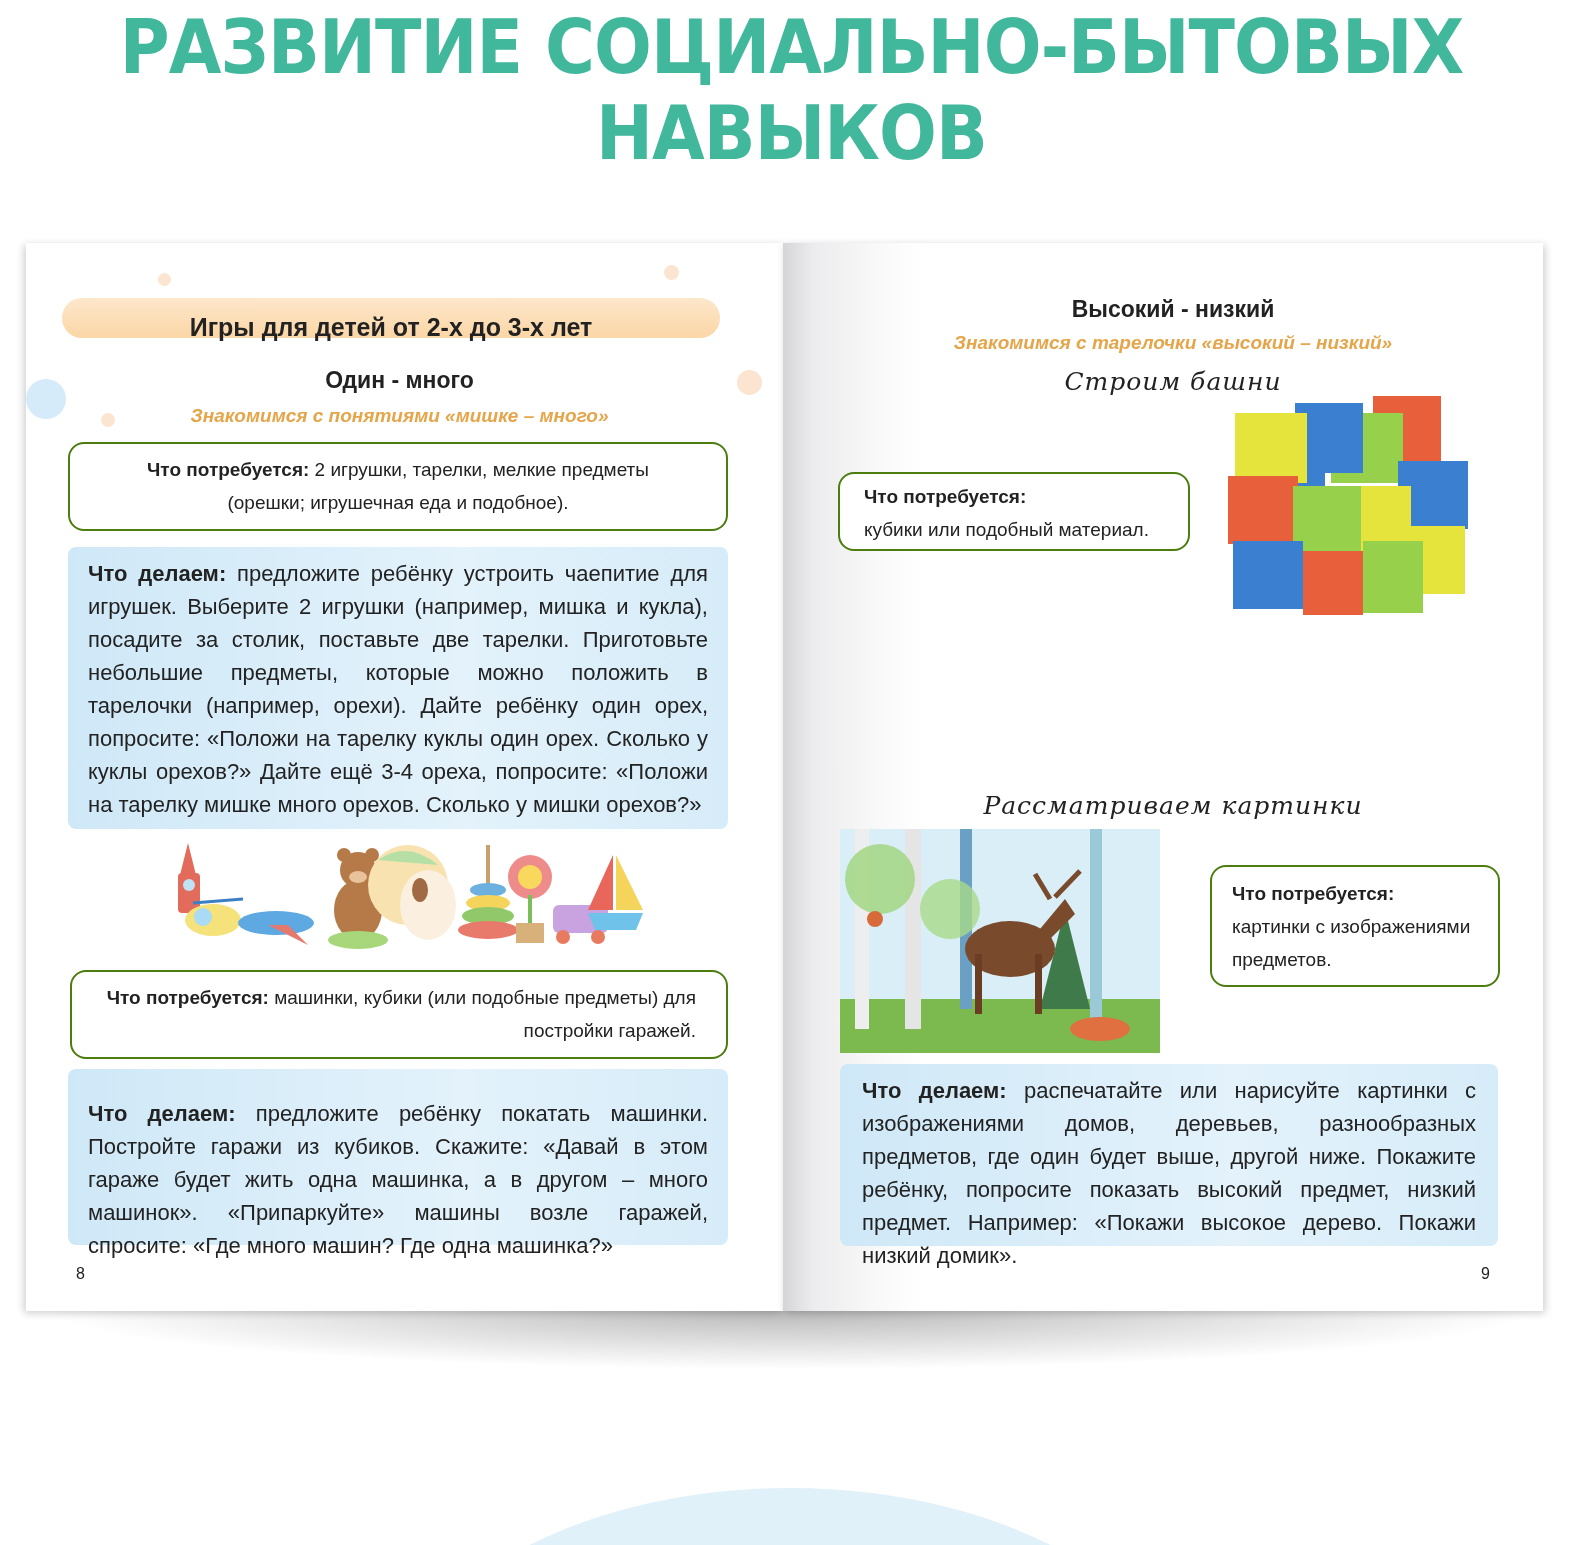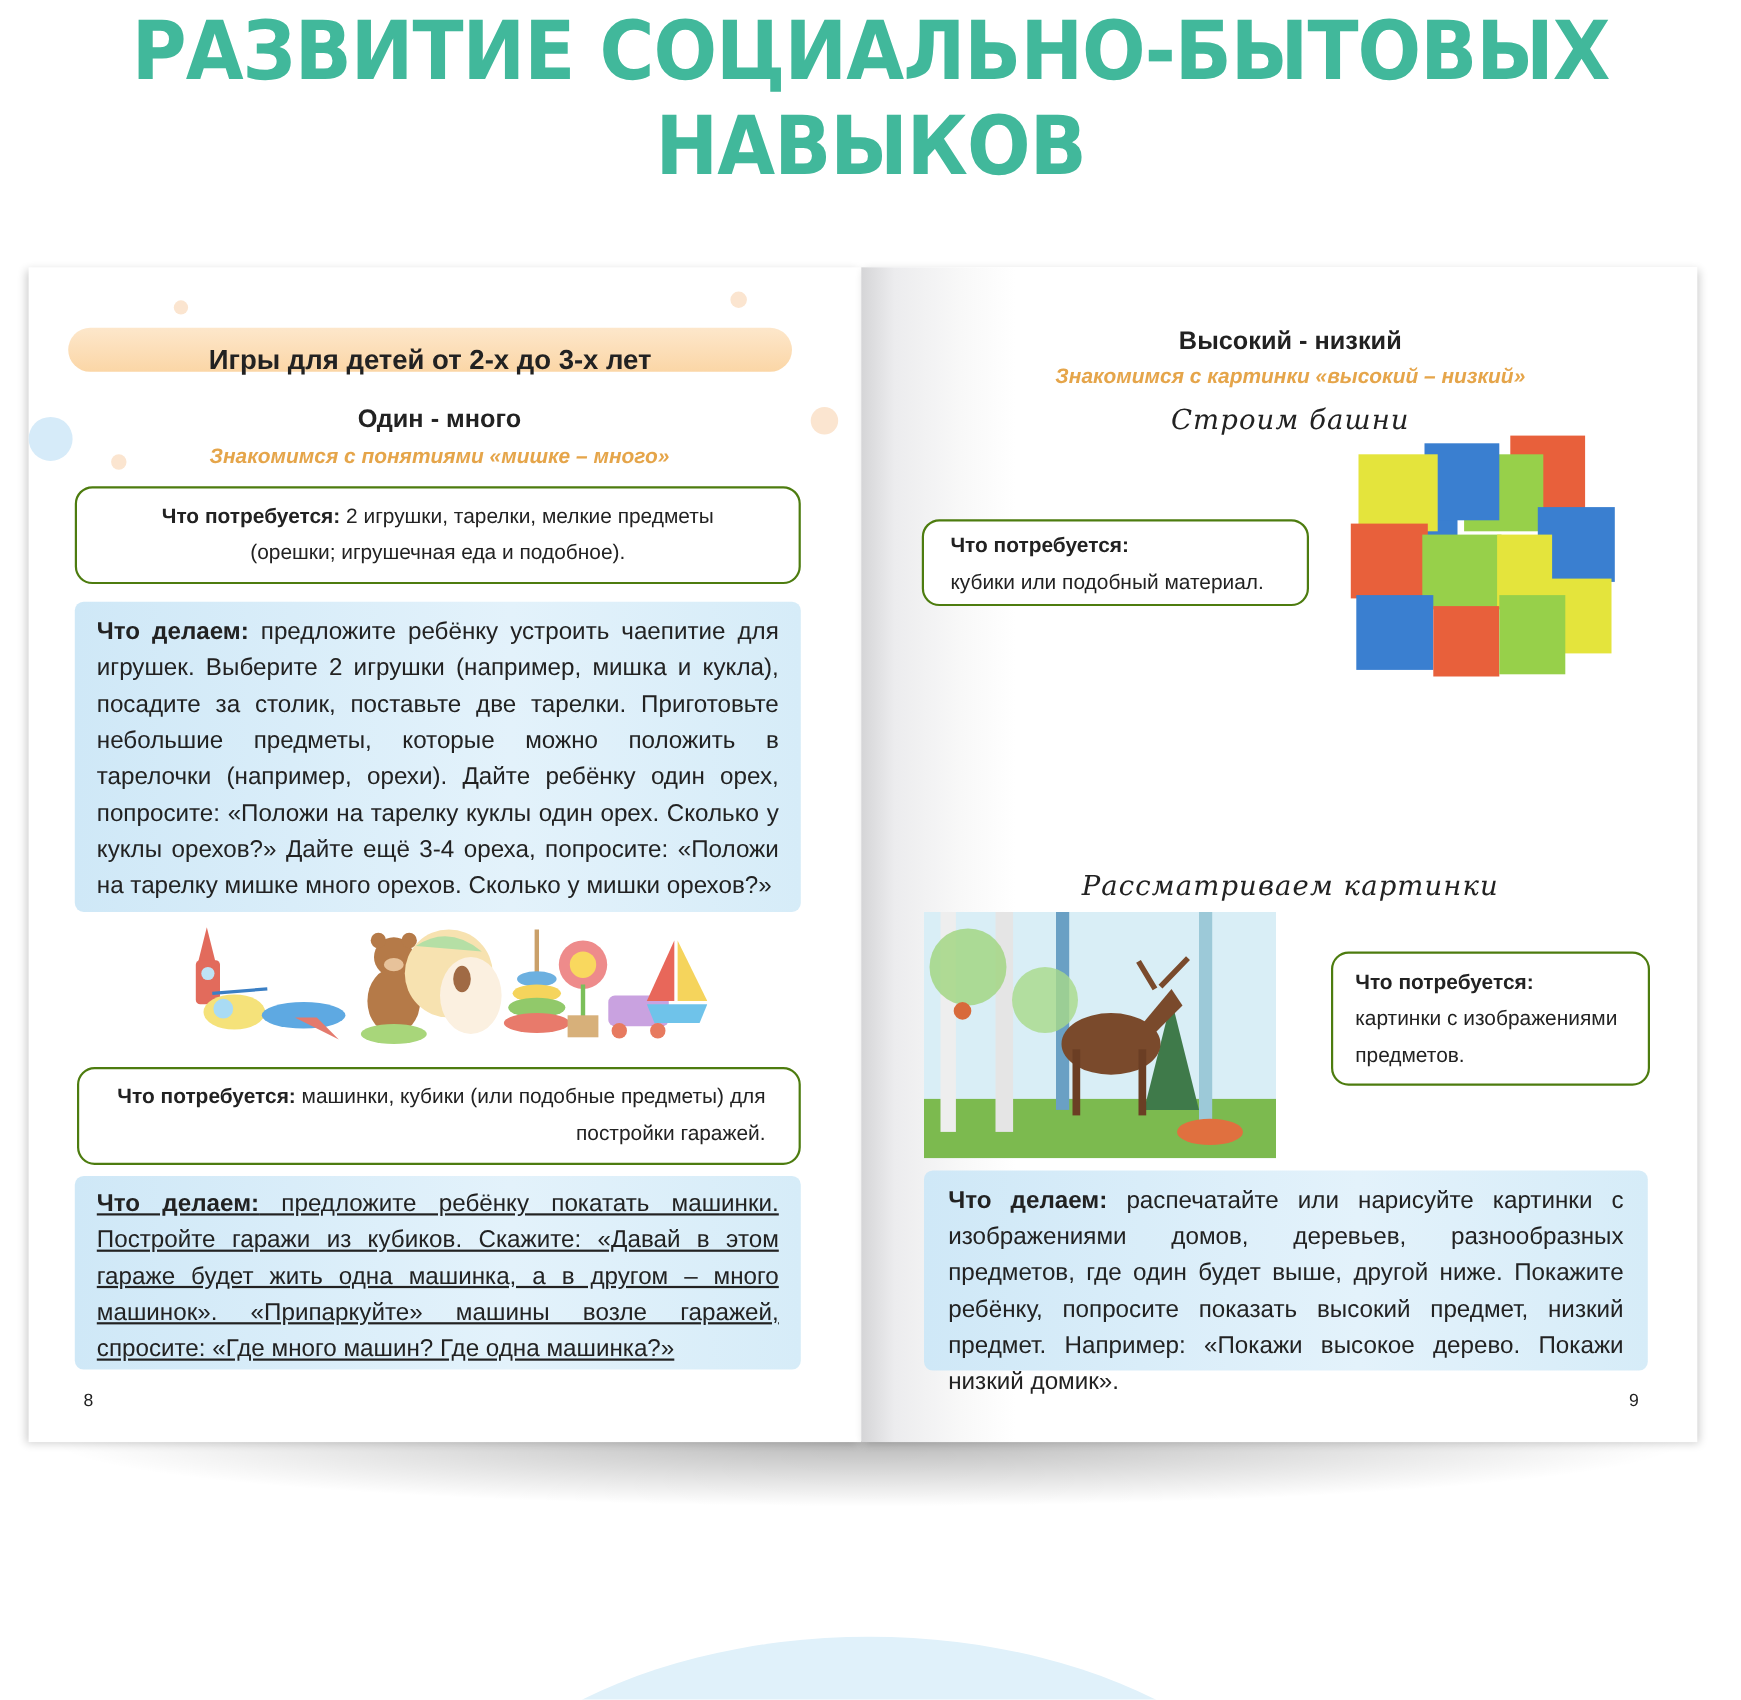--- a/index.html
+++ b/index.html
@@ -117,30 +117,30 @@
       <circle cx="440" cy="102" r="7" fill="#e77a5f"></circle>
     <path d="M455 20 L455 75 L430 75 Z" fill="#e8675a"></path>
       <path d="M458 20 L458 75 L485 75 Z" fill="#f5d45c"></path>
     <path d="M430 78 L485 78 L478 95 L437 95 Z" fill="#6fc3ea"></path>
   </svg>
 
   <div class="need-box" style="left:44px;top:727px;width:658px;height:89px;padding:9px 30px;text-align:right;">
     <span class="lbl">Что потребуется:</span><span> машинки, кубики (или подобные предметы) для постройки гаражей.</span>
   </div>
 
-  <div class="do-box" style="left:42px;top:826px;width:660px;height:176px;padding:8px 20px;text-decoration:underline;">
+  <div class="do-box" style="left:42px;top:826px;width:660px;height:176px;padding:28px 20px;">
     <span class="lbl">Что делаем:</span><span> предложите ребёнку покатать машинки. Постройте гаражи из кубиков. Скажите: «Давай в этом гараже будет жить одна машинка, а в другом – много машинок». «Припаркуйте» машины возле гаражей, спросите: «Где много машин? Где одна машинка?»</span>
   </div>
 
   <div class="page-num" style="left:50px;top:1022px;">8</div>
 </div>
 
 <div class="page page-right">
   <div class="h-center sec-title" style="left:40px;width:700px;top:53px;">Высокий - низкий</div>
-  <div class="h-center subtitle" style="left:40px;width:700px;top:89px;">Знакомимся с картинки «высокий – низкий»</div>
+  <div class="h-center subtitle" style="left:40px;width:700px;top:89px;">Знакомимся с тарелочки «высокий – низкий»</div>
   <div class="h-center script-title" style="left:40px;width:700px;top:124px;">Строим башни</div>
 
   <div class="need-box" style="left:55px;top:229px;width:352px;height:79px;padding:6px 24px;">
     <div class="lbl">Что потребуется:</div>
     <div>кубики или подобный материал.</div>
   </div>
 
   <svg class="illus" style="left:440px;top:148px;" width="270" height="230" viewBox="0 0 270 230">
     <rect x="30" y="30" width="72" height="68" fill="#3a7fd0"></rect>
     <rect x="150" y="5" width="68" height="68" fill="#e8603b"></rect>

